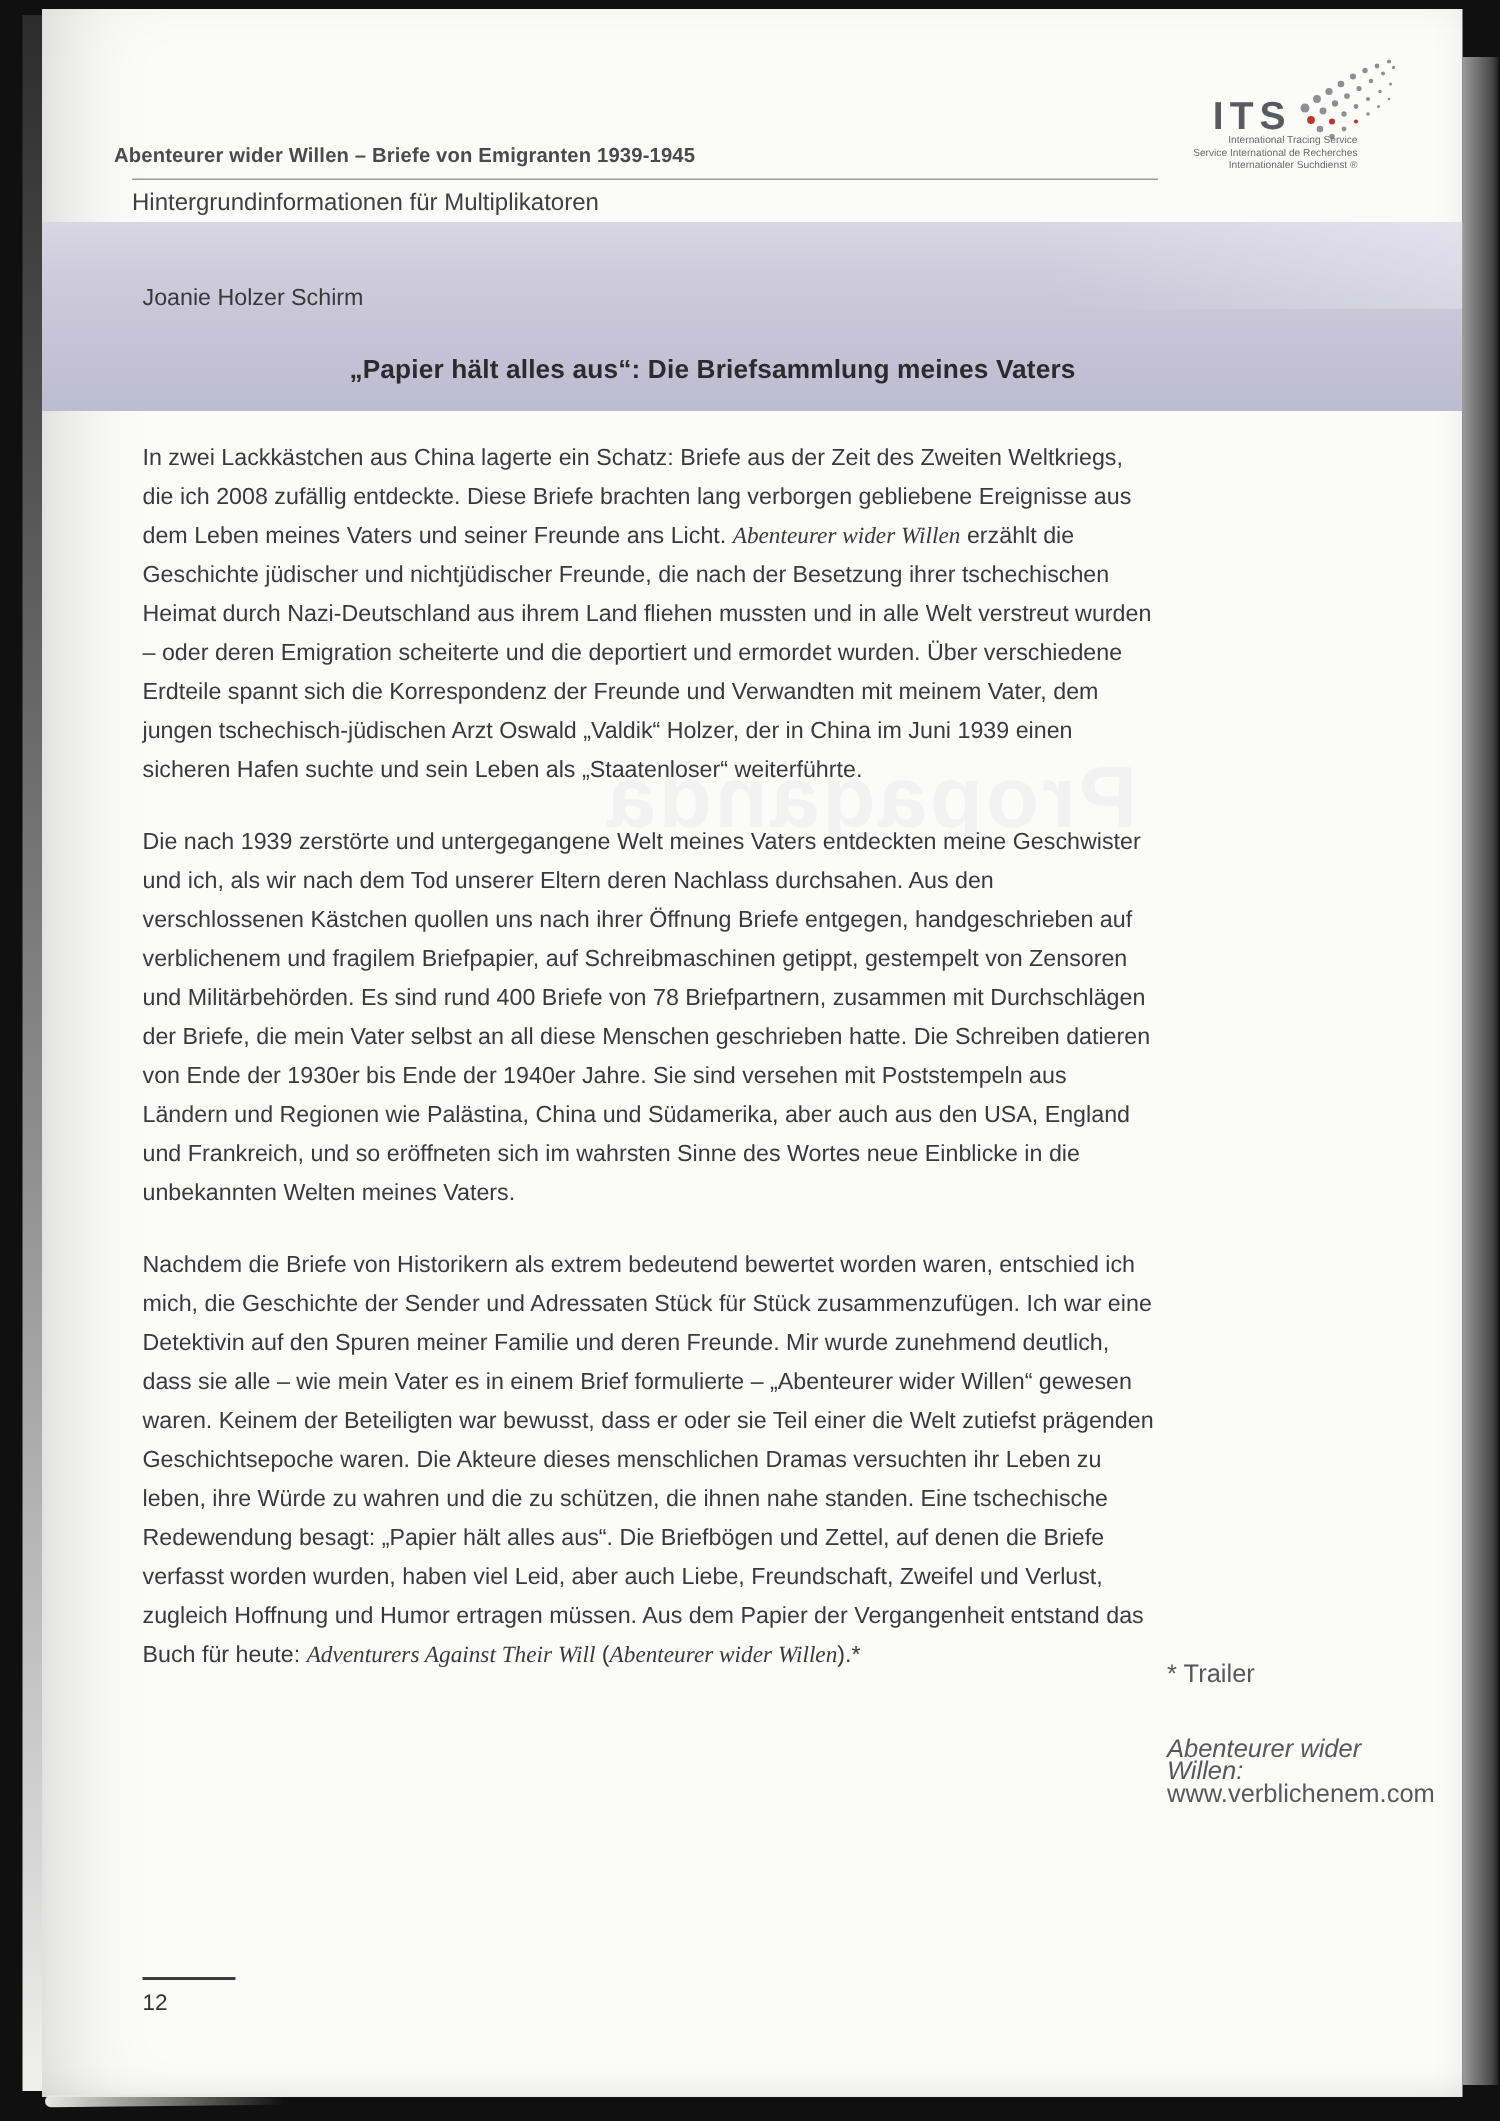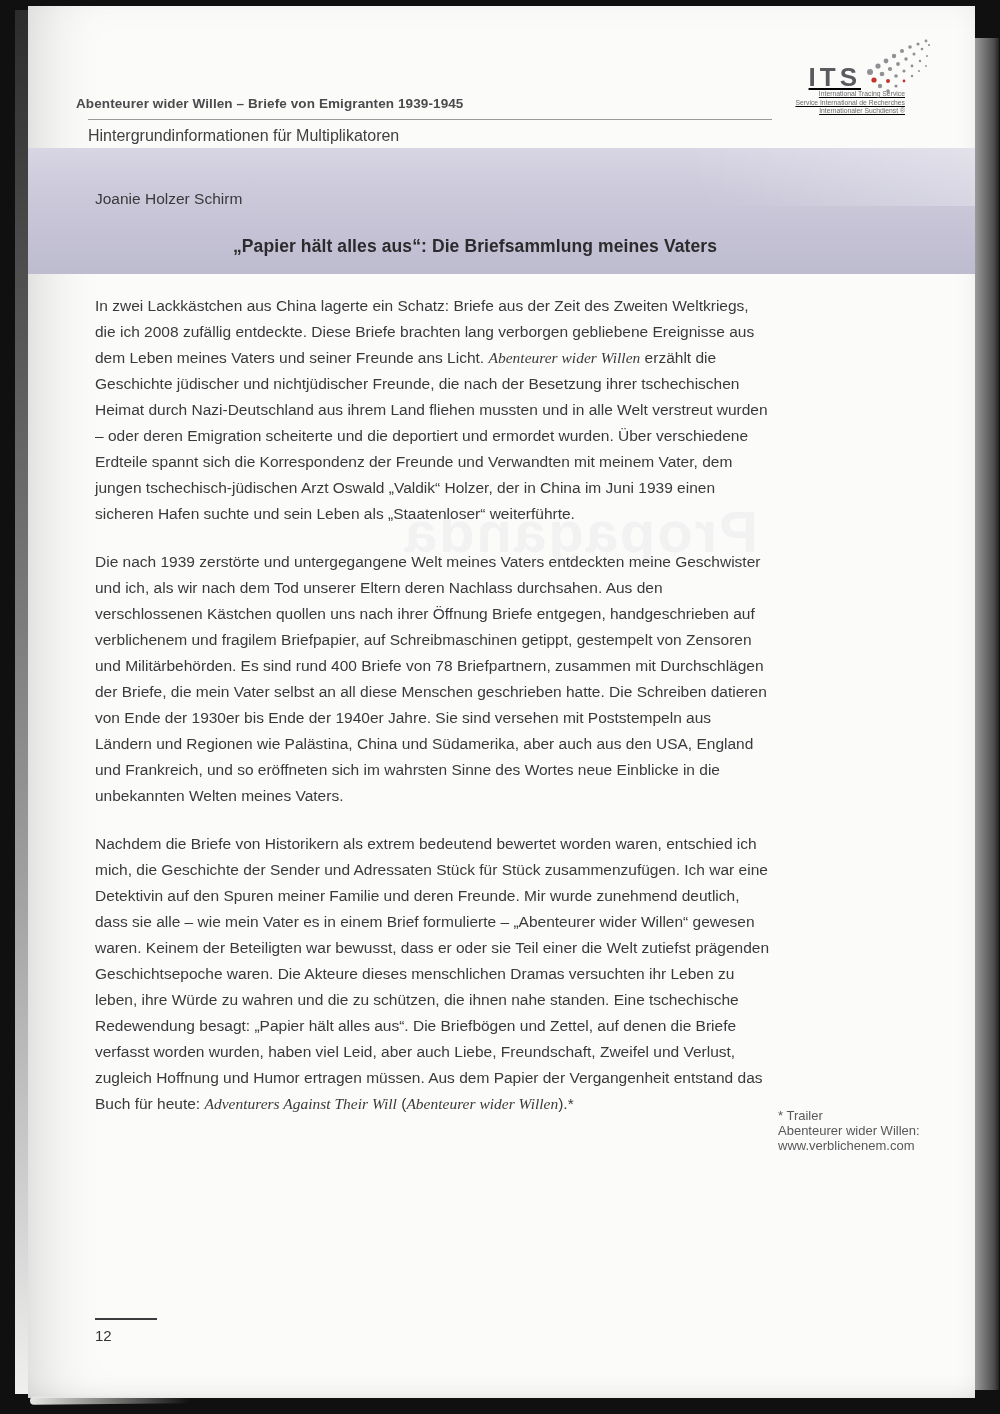--- a/index.html
+++ b/index.html
@@ -39,21 +39,21 @@
   }
   .hdr-rule{
     position:absolute;left:60px;top:113px;width:684px;height:1px;background:#9a9a9c;
   }
   .hdr-subtitle{
     position:absolute;left:60px;top:121px;width:700px;
     font-size:16px;color:#3f3f41;
   }
 
   
-  .its-logo{position:absolute;top:32px;right:40px;width:230px;text-decoration:underline;}
+  .its-logo{position:absolute;top:32px;right:40px;width:230px;}
   .its-row{display:flex;justify-content:flex-end;align-items:flex-end;height:54px;}
   .its-text{
     font-size:26px;font-weight:bold;color:#5a5b5e;letter-spacing:4px;
     line-height:26px;margin-bottom:2px;
   }
   .its-dots{width:72px;height:62px;margin-bottom:-4px;margin-left:2px;}
   .its-sub{
     margin-top:-2px;padding-right:30px;text-align:right;
     font-size:6.8px;line-height:8.6px;color:#6a6a6c;
   }
@@ -84,22 +84,22 @@
   .para{
     margin:0 0 22px 0;
     font-size:15.5px;line-height:26px;color:#3a3a3c;
   }
   .para em{font-style:italic;font-family:Liberation Serif, serif;}
 
   
   .footnote{
     position:absolute;left:750px;top:1102px;width:180px;
   }
-  .fn-line{font-size:13px;line-height:15px;color:#58585a;}
-  .fn-line.it{}
+  .fn-line{font-size:17px;line-height:15px;color:#58585a;}
+  .fn-line.it{font-style:italic;margin-top:35px;}
 
   
   .pageno-rule{
     position:absolute;left:67px;top:1312px;width:62px;height:1.5px;background:#3c3c3e;
   }
   .page-number{
     position:absolute;left:67px;top:1321px;font-size:15px;color:#333335;
   }
 
   

